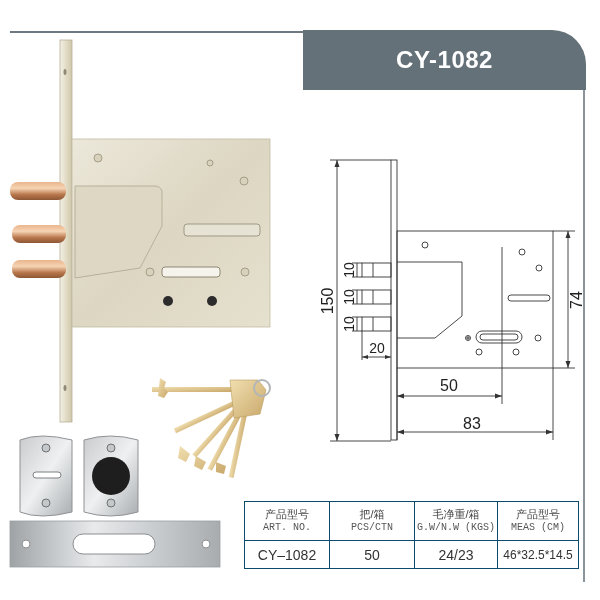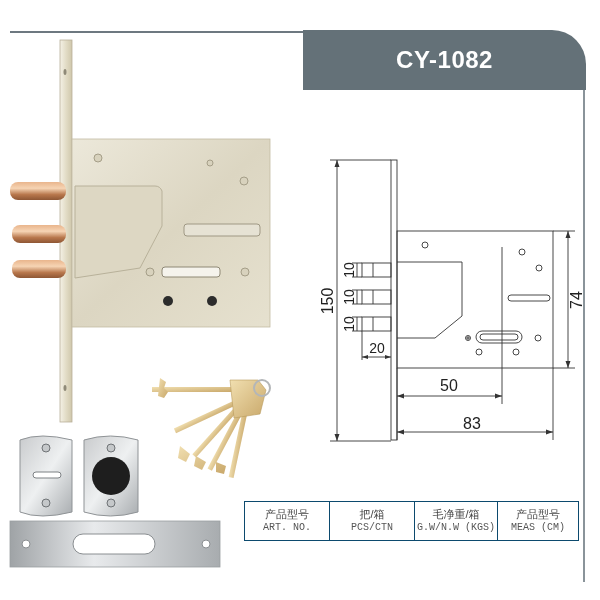--- a/index.html
+++ b/index.html
@@ -223,14 +223,20 @@
     </td>
     <td style="width:82px">
       <span class="cn">毛净重/箱</span>
       <span class="en">G.W/N.W (KGS)</span>
     </td>
     <td style="width:80px">
       <span class="cn">产品型号</span>
       <span class="en">MEAS (CM)</span>
     </td>
   </tr>
+  <tr class="val">
+    <td>CY–1082</td>
+    <td>50</td>
+    <td>24/23</td>
+    <td style="font-size:12px">46*32.5*14.5</td>
+  </tr>
 </tbody>
   </table>
 
 </body></html>

